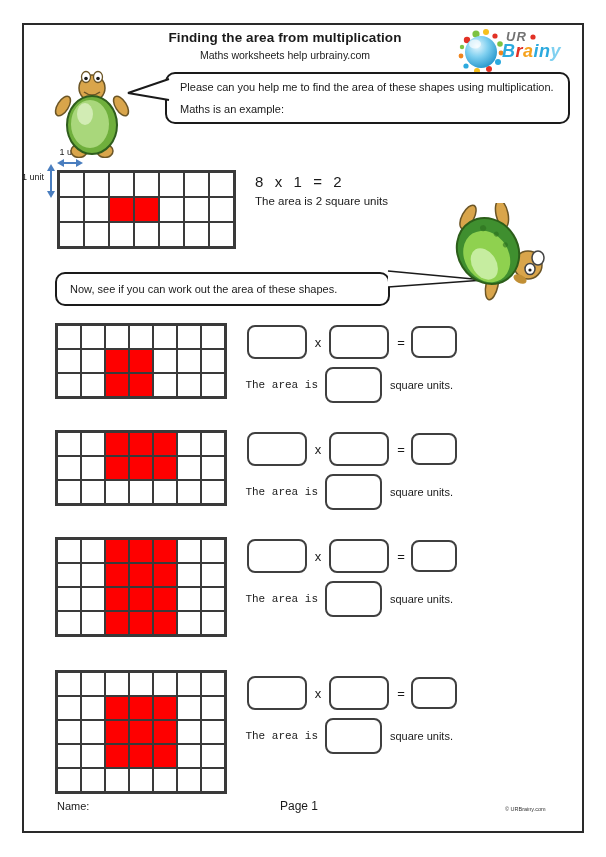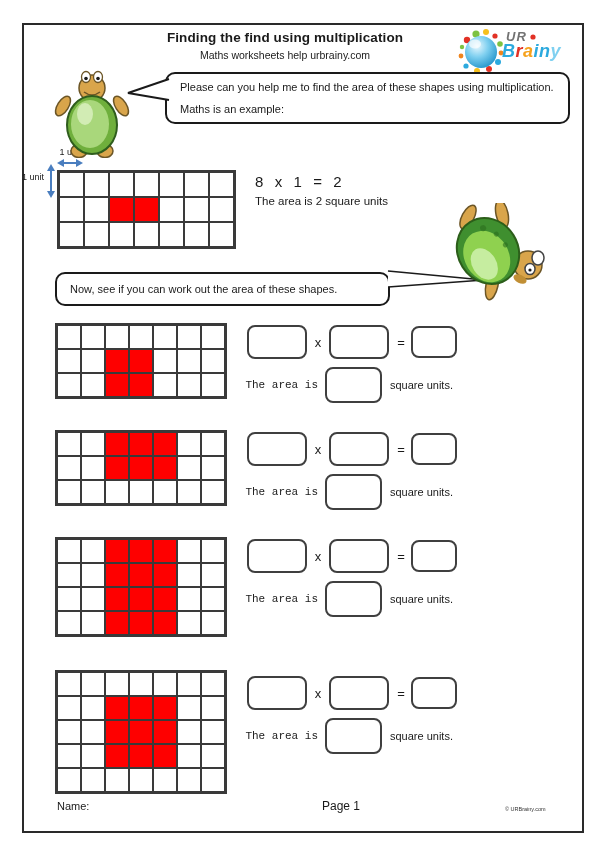--- a/index.html
+++ b/index.html
@@ -45,31 +45,31 @@
   .b1 { left:247px; top:2px; width:60px; height:34px; }
   .xlab { left:308px; top:2px; width:20px; height:34px; }
   .b2 { left:329px; top:2px; width:60px; height:34px; }
   .eqlab { left:391px; top:2px; width:20px; height:34px; }
   .b3 { left:411px; top:3px; width:46px; height:32px; }
   .area-row-prefix { left:252px; top:44px; width:66px; height:36px; display:flex; align-items:center; justify-content:flex-end; font-size:11px; white-space:nowrap;font-family:Liberation Mono, monospace; }
   .area-row-box { left:325px; top:44px; width:57px; height:36px; }
   .area-row-suffix { left:390px; top:44px; height:36px; display:flex; align-items:center; font-size:11px; white-space:nowrap; }
 
   .footer-name { left:57px; top:800px; font-size:11px; }
-  .footer-page { left:280px; top:799px; width:80px; text-align:right; font-size:12px; }
+  .footer-page { left:280px; top:799px; width:80px; text-align:left; font-size:12px; }
   .footer-copy { left:505px; top:806px; font-size:5.5px; color:#333; }
 </style>
 </head>
 <body>
 
 <div id="sheet">
 
   <div class="abs page-frame"></div>
 
-  <div class="abs title">Finding the find using multiplication</div>
+  <div class="abs title">Finding the area from multiplication</div>
   <div class="abs subtitle">Maths worksheets help urbrainy.com</div>
 
   <div class="abs logo">
     <svg width="118" height="46" viewBox="0 0 118 46">
       <defs>
         <radialGradient id="gl" cx="38%" cy="32%" r="75%">
           <stop offset="0%" stop-color="#e8f7fe"></stop>
             <stop offset="45%" stop-color="#7fd0f0"></stop>
             <stop offset="100%" stop-color="#1f92c9"></stop>
         </radialGradient>

